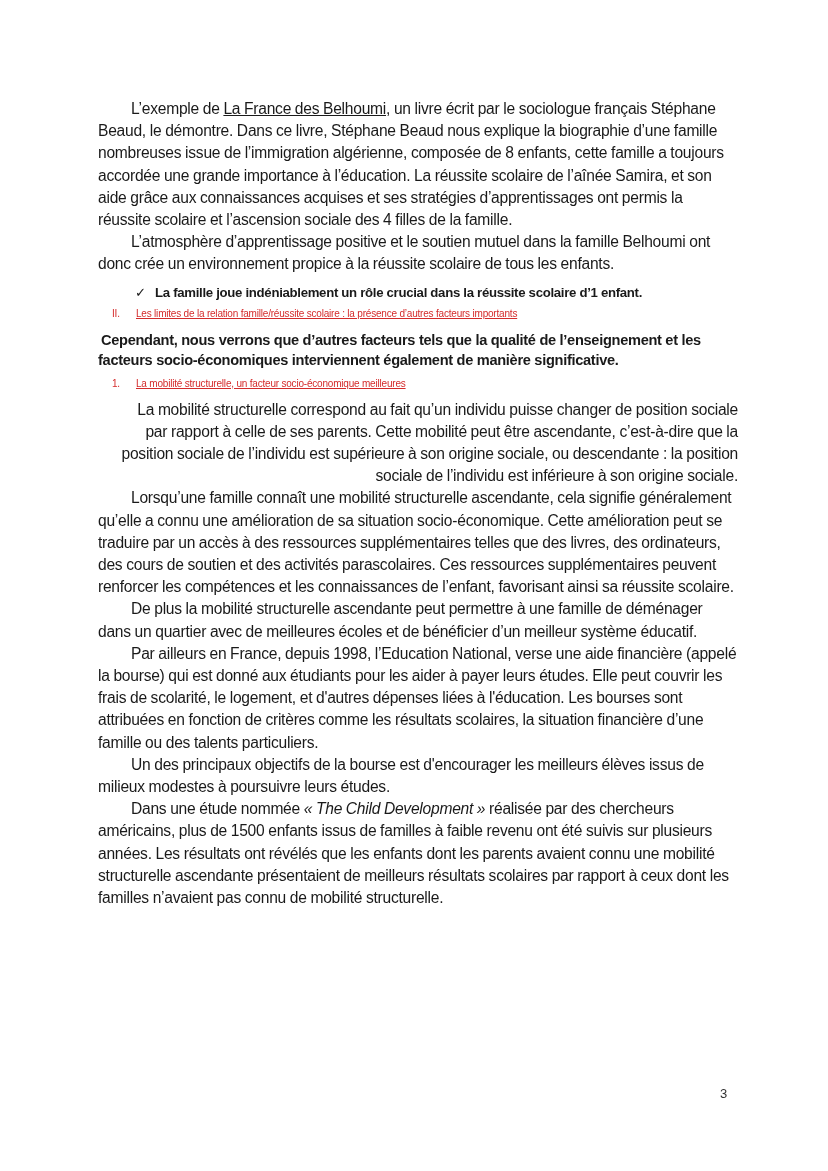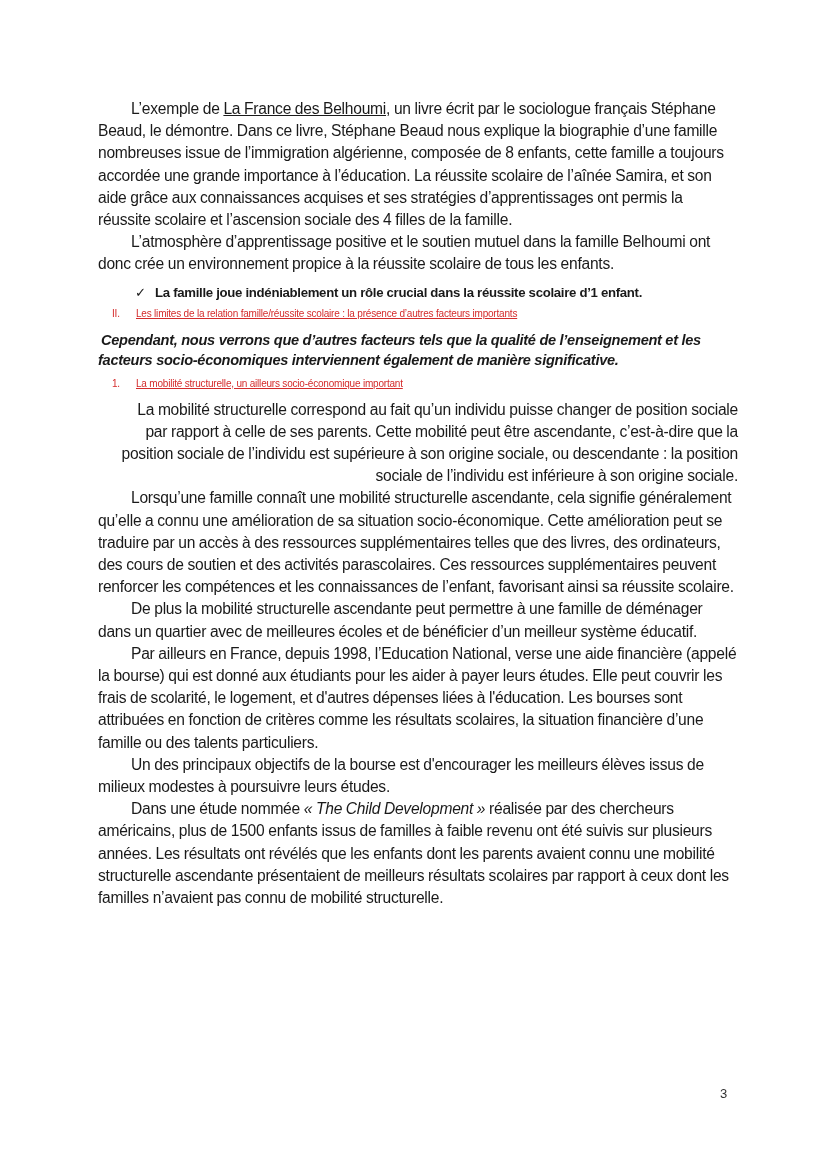--- a/index.html
+++ b/index.html
@@ -60,21 +60,20 @@
     .heading-red .txt {
       text-decoration: underline;
     }
     .intro-bold {
       font-weight: bold;
       font-size: 14.6px;
       line-height: 20px;
       margin: 10px 0 0 0;
       letter-spacing: -0.3px;
       text-indent: 3px;
-      font-style: italic;
     }
     .gap-8 { margin-top: 9px; text-align: right; }
     .gap-11 { margin-top: 0; }
     .page-number {
       position: absolute;
       left: 720px;
       top: 1086px;
       font-size: 13px;
       color: #333;
     }
@@ -87,21 +86,21 @@
   <p class="p indent"><span>L’exemple de </span><span class="book-title">La France des Belhoumi</span><span>, un livre écrit par le sociologue français Stéphane Beaud, le démontre. Dans ce livre, Stéphane Beaud nous explique la biographie d’une famille nombreuses issue de l’immigration algérienne, composée de 8 enfants, cette famille a toujours accordée une grande importance à l’éducation. La réussite scolaire de l’aînée Samira, et son aide grâce aux connaissances acquises et ses stratégies d’apprentissages ont permis la réussite scolaire et l’ascension sociale des 4 filles de la famille.</span></p>
 
   <p class="p indent">L’atmosphère d’apprentissage positive et le soutien mutuel dans la famille Belhoumi ont donc crée un environnement propice à la réussite scolaire de tous les enfants.</p>
 
   <p class="check-line"><span class="check">✓</span><span>La famille joue indéniablement un rôle crucial dans la réussite scolaire d’1 enfant.</span></p>
 
   <p class="heading-red" style="color: rgb(212, 43, 43);"><span class="num">II.</span><span class="txt">Les limites de la relation famille/réussite scolaire : la présence d’autres facteurs importants</span></p>
 
   <p class="intro-bold">Cependant, nous verrons que d’autres facteurs tels que la qualité de l’enseignement et les facteurs socio-économiques interviennent également de manière significative.</p>
 
-  <p class="heading-red" style="margin-top: 8px; color: rgb(212, 43, 43);"><span class="num">1.</span><span class="txt">La mobilité structurelle, un ailleurs socio-économique important</span></p>
+  <p class="heading-red" style="margin-top: 8px; color: rgb(212, 43, 43);"><span class="num">1.</span><span class="txt">La mobilité structurelle, un facteur socio-économique meilleures</span></p>
 
   <p class="p indent gap-8">La mobilité structurelle correspond au fait qu’un individu puisse changer de position sociale par rapport à celle de ses parents. Cette mobilité peut être ascendante, c’est-à-dire que la position sociale de l’individu est supérieure à son origine sociale, ou descendante : la position sociale de l’individu est inférieure à son origine sociale.</p>
 
   <p class="p indent">Lorsqu’une famille connaît une mobilité structurelle ascendante, cela signifie généralement qu’elle a connu une amélioration de sa situation socio-économique. Cette amélioration peut se traduire par un accès à des ressources supplémentaires telles que des livres, des ordinateurs, des cours de soutien et des activités parascolaires. Ces ressources supplémentaires peuvent renforcer les compétences et les connaissances de l’enfant, favorisant ainsi sa réussite scolaire.</p>
 
   <p class="p indent">De plus la mobilité structurelle ascendante peut permettre à une famille de déménager dans un quartier avec de meilleures écoles et de bénéficier d’un meilleur système éducatif.</p>
 
   <p class="p indent"> Par ailleurs en France, depuis 1998, l’Education National, verse une aide financière (appelé la bourse) qui est donné aux étudiants pour les aider à payer leurs études. Elle peut couvrir les frais de scolarité, le logement, et d'autres dépenses liées à l'éducation. Les bourses sont attribuées en fonction de critères comme les résultats scolaires, la situation financière d’une famille ou des talents particuliers.</p>
 
   <p class="p indent">Un des principaux objectifs de la bourse est d'encourager les meilleurs élèves issus de milieux modestes à poursuivre leurs études.</p>

